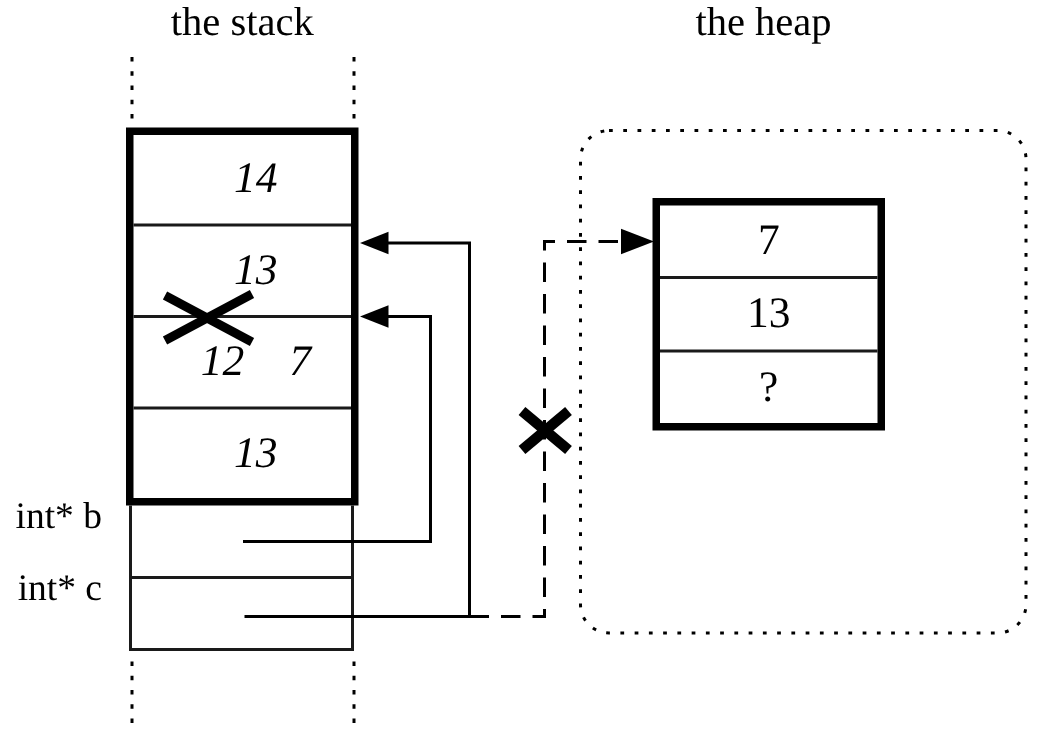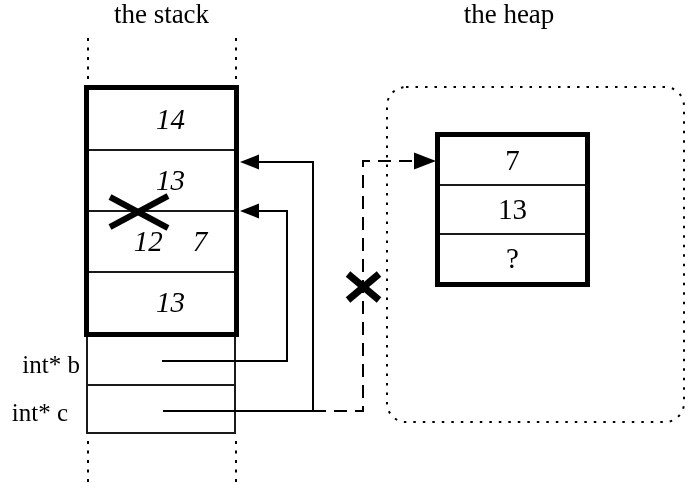--- a/index.html
+++ b/index.html
@@ -68,22 +68,22 @@
   .ptr-label {
     position: absolute;
     left: 0;
     width: 68px;
     text-align: right;
     font-size: 25px;
     line-height: 26px;
     white-space: nowrap;
   }
   .label-a { top: 300px; }
-  .label-b { top: 352px; padding-left: 12px; }
-  .label-c { top: 400px; text-align: right; }
+  .label-b { top: 332px; }
+  .label-c { top: 380px; text-align: right; }
 
   .lines-layer {
     position: absolute;
     left: 0; top: 0;
     width: 692px; height: 489px;
     pointer-events: none;
   }
 </style>
 </head>
 <body>

